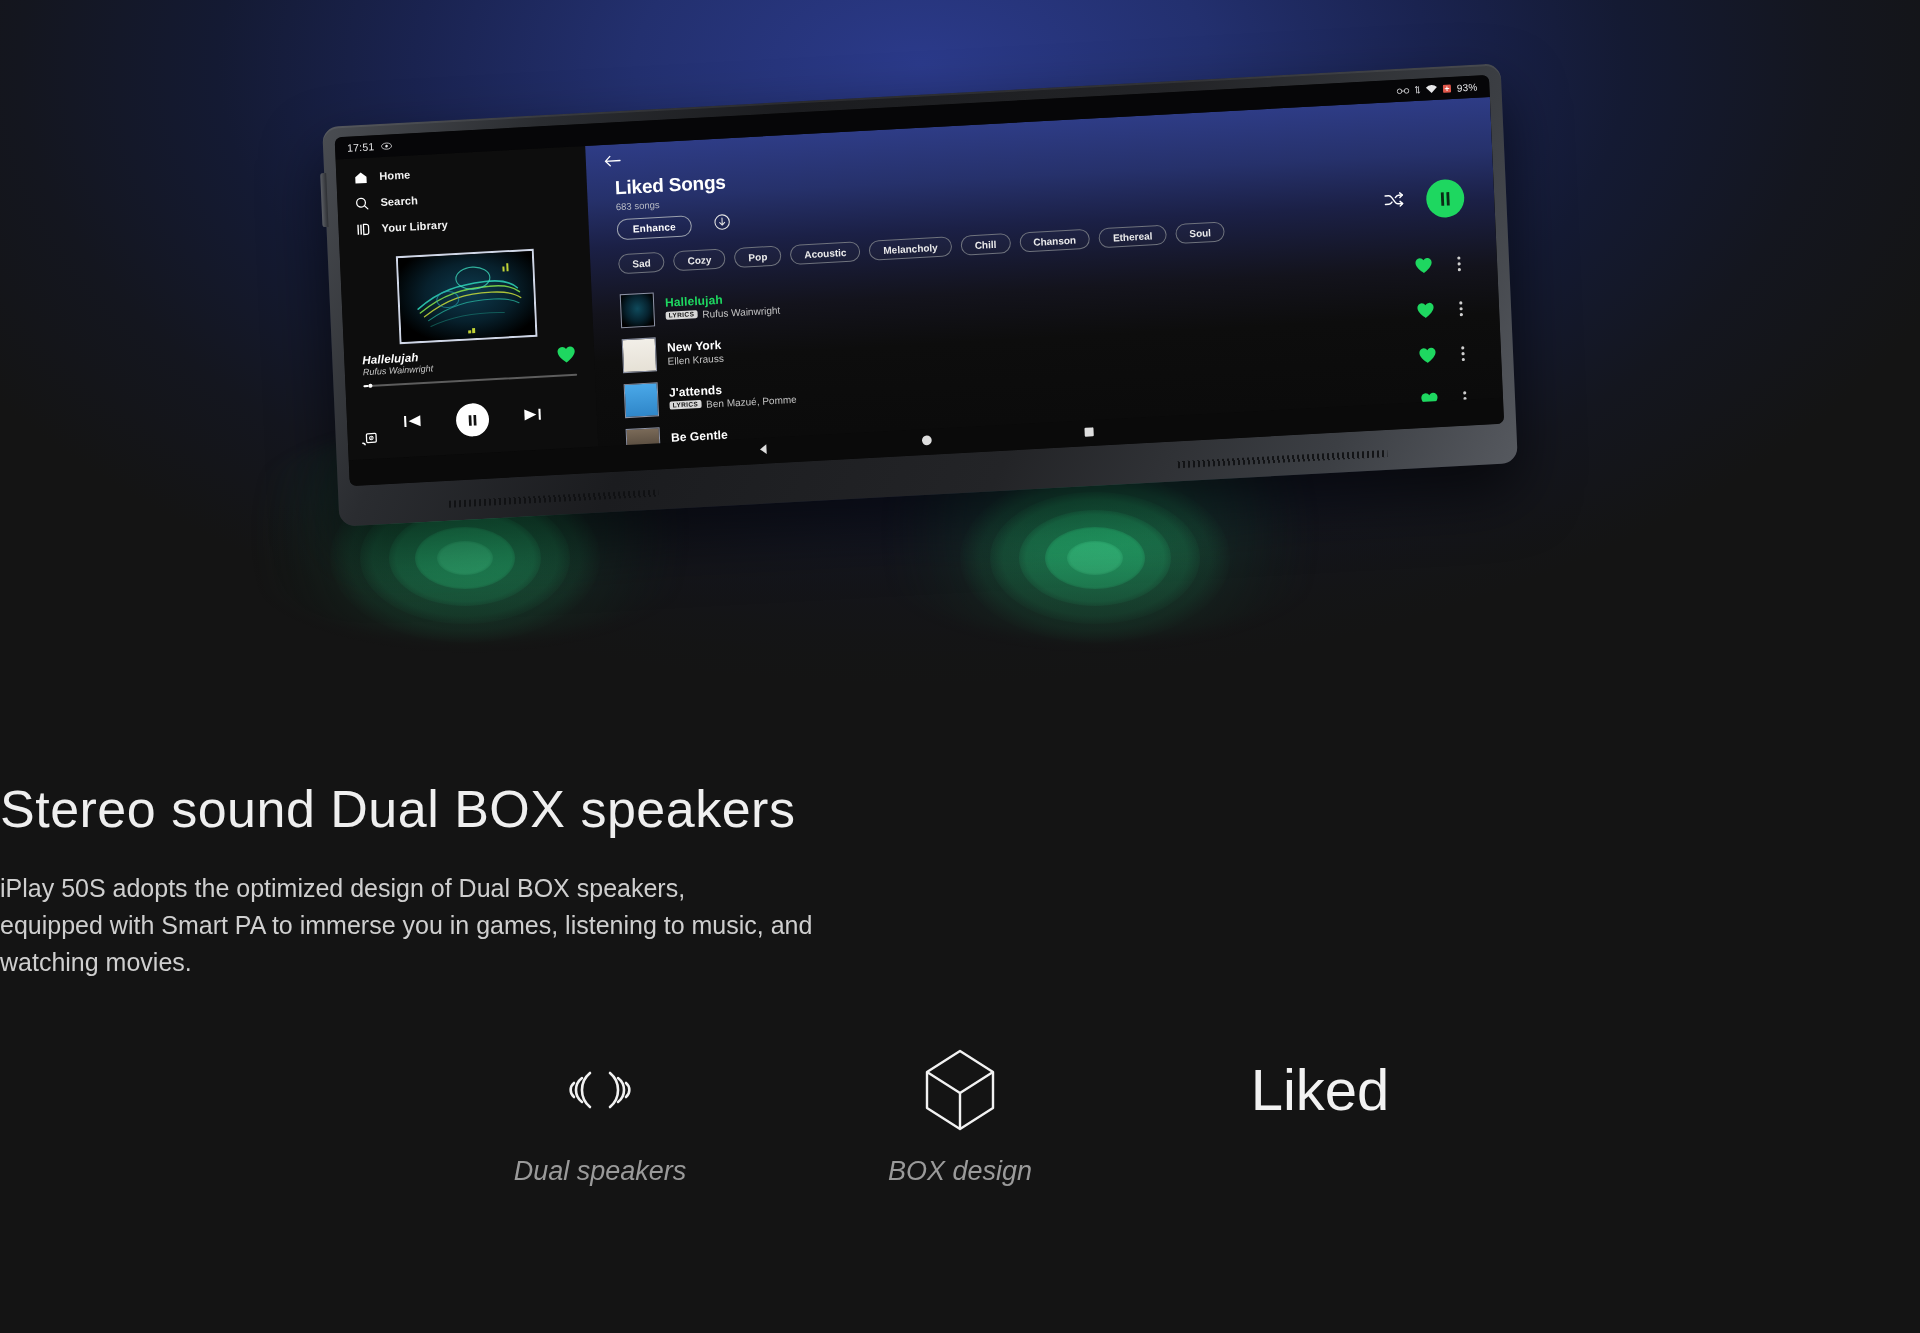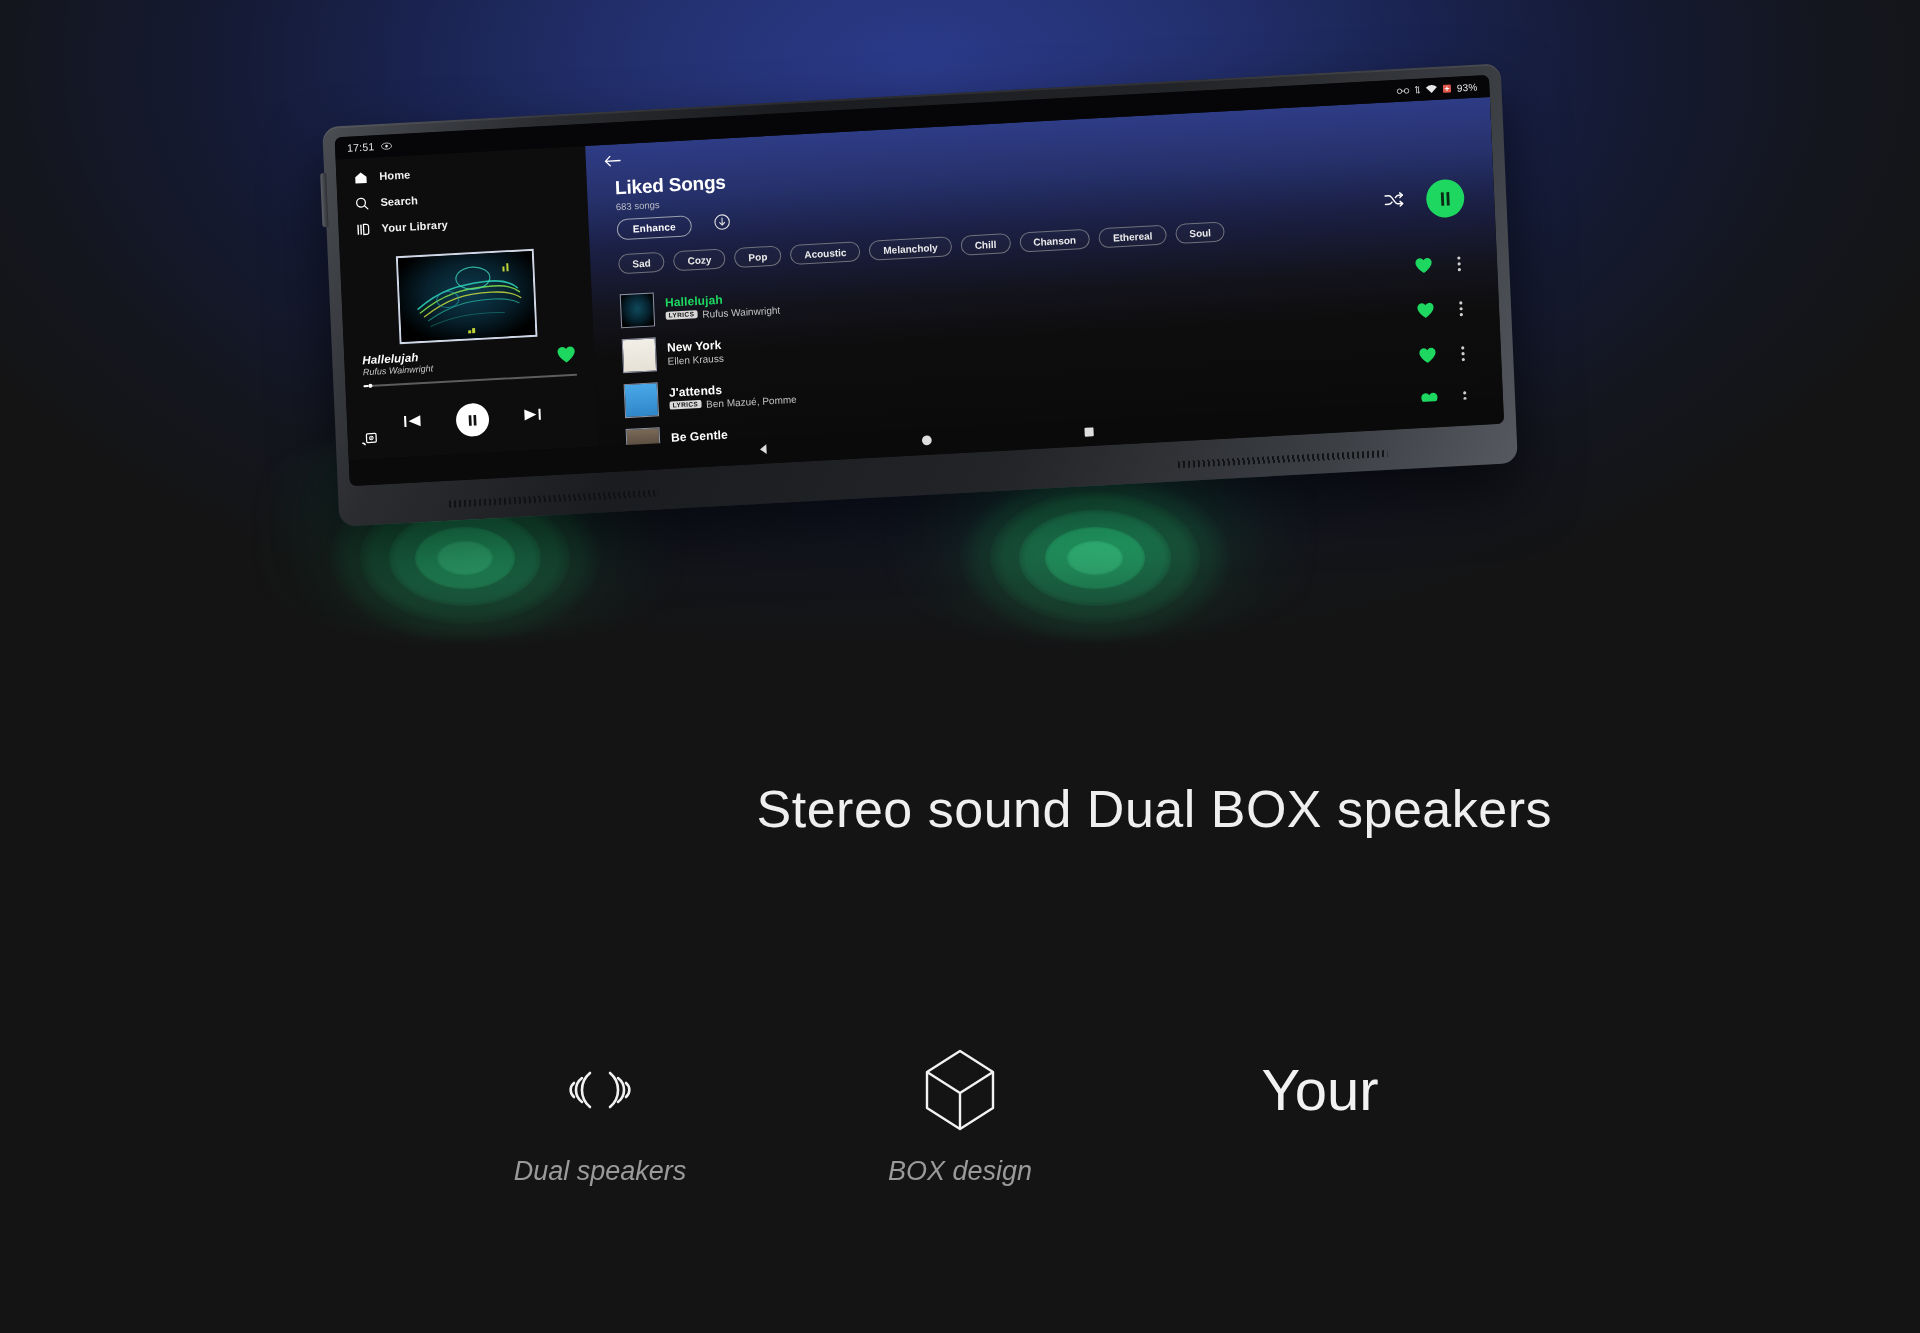--- a/index.html
+++ b/index.html
@@ -173,21 +173,21 @@
   .t-artist{ font-size:10px; color:#c2c2c2; }
   .t-actions{ display:flex; align-items:center; gap:24px; padding-right:36px; }
 
   
   #navbar{
     height:26px; flex:0 0 26px; background:#0a0a0a;
     display:flex; align-items:center; justify-content:center; gap:150px;
   }
 
   
-  #copy{ position:absolute; left:0; top:780px; width:1552px; text-align:right; }
+  #copy{ position:absolute; left:0; top:780px; width:1552px; text-align:left; }
   #headline{
     font-size:52px; font-weight:400; color:#efefef; letter-spacing:.5px;
     line-height:1.15;
   }
   #subcopy{
     margin-top:30px; font-size:25px; line-height:1.48; color:#cfcfcf; font-weight:300;
   }
 
   
   #features{
@@ -525,20 +525,25 @@
           </div>
         </div>
 
       </div>
     </div>
   </div>
 </div>
 
 <div id="copy">
   <div id="headline">Stereo sound Dual BOX speakers</div>
+  <div id="subcopy">
+      <div>iPlay 50S adopts the optimized design of Dual BOX speakers,</div>
+      <div>equipped with Smart PA to immerse you in games, listening to music, and</div>
+      <div>watching movies.</div>
+    </div>
 </div>
 
 <div id="features">
 
   <div class="feat">
     <div class="feat-ico">
       <svg width="88" height="66" viewBox="0 0 88 66" fill="none" stroke="#f2f2f2" stroke-width="2.6" stroke-linecap="round">
         <path d="M34 16 A22 22 0 0 0 34 50"></path>
         <path d="M26 21 A15 15 0 0 0 26 45"></path>
         <path d="M18 26 A9 9 0 0 0 18 40"></path>
@@ -556,17 +561,17 @@
         <path d="M37 3 70 24 70 60 37 81 4 60 4 24 Z"></path>
         <path d="M4 24 37 45 70 24"></path>
         <path d="M37 45 37 81"></path>
       </svg>
     </div>
     <div class="feat-label">BOX design</div>
   </div>
 
   <div class="feat">
     <div class="feat-ico">
-      <span class="feat-word">Your</span>
+      <span class="feat-word">Liked</span>
     </div>
   </div>
 
 </div>
 
 </body></html>

